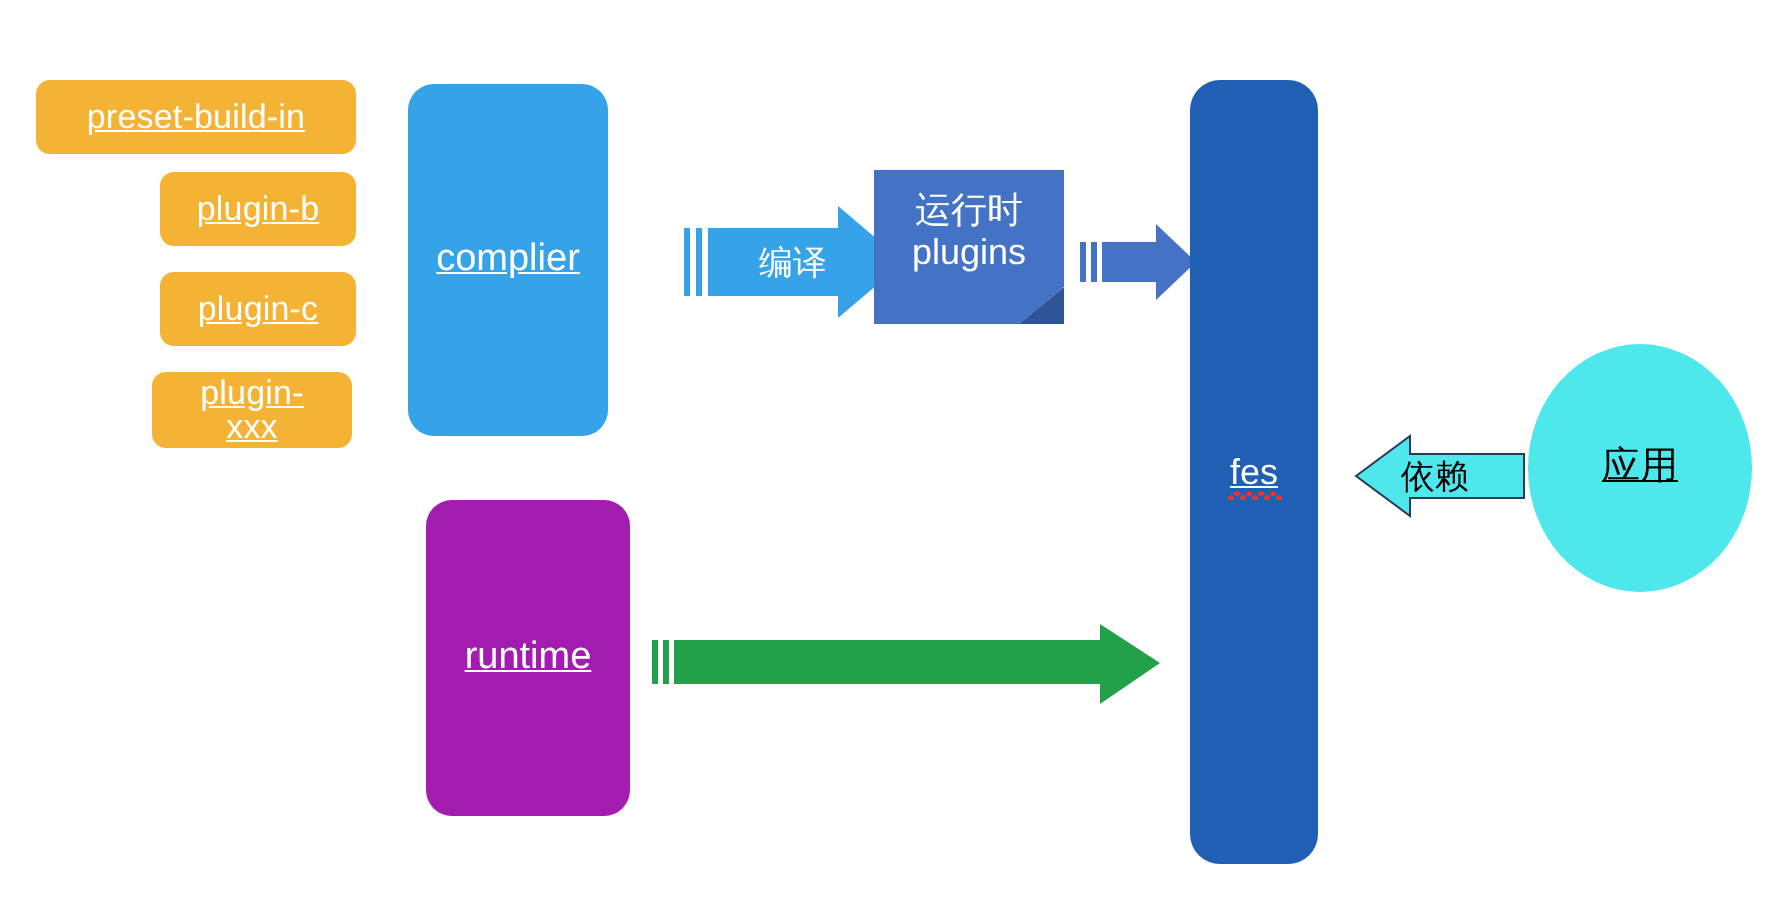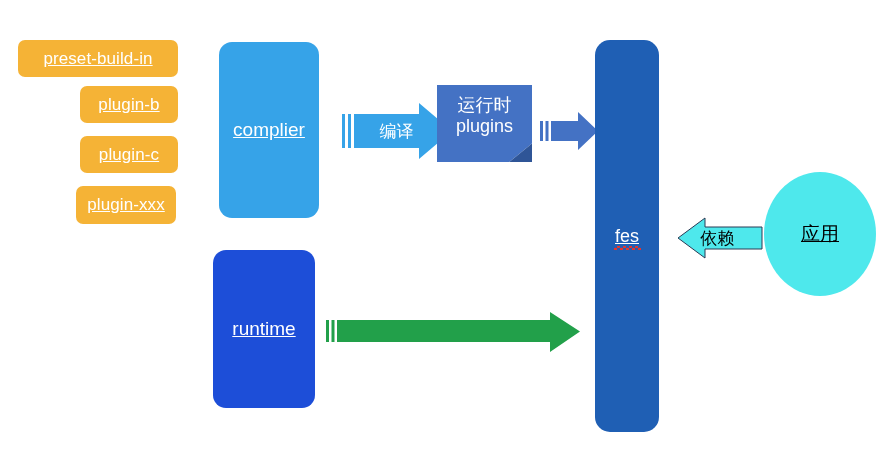--- a/index.html
+++ b/index.html
@@ -33,31 +33,31 @@
   
   .chip {
     background: #f5b336;
     border-radius: 7px;
     font-size: 17px;
     font-weight: 400;
     letter-spacing: .1px;
     padding: 0 6px;
   }
   .chip-wrap {
-    flex-direction: row;
+    flex-direction: column;
     line-height: 1.02;
   }
 
   
   .block {
     border-radius: 13px;
     font-size: 19px;
   }
   .block-complier { background: #36a3e8; }
-  .block-runtime  { background: #1d4ed8; }
+  .block-runtime  { background: #a21caf; }
   .block-fes      { background: #1f5fb4; border-radius: 15px; }
 
   .fes-label {
     position: relative;
     font-size: 18px;
     display: inline-block;
   }
   .fes-label .squiggle {
     position: absolute;
     left: -1px;
@@ -148,21 +148,21 @@
 
   <div class="node chip" style="left:80px; top:136px; width:98px; height:37px;">
     <span>plugin-c</span>
   </div>
 
   <div class="node chip chip-wrap" style="left:76px; top:186px; width:100px; height:38px;">
     <span>plugin-</span>
     <span>xxx</span>
   </div>
 
-  <div class="node block block-complier" style="left:219px; top:42px; width:100px; height:176px;">
+  <div class="node block block-complier" style="left:204px; top:42px; width:100px; height:176px;">
     <span>complier</span>
   </div>
 
   <div class="arrow" style="left:342px; top:103px; width:110px; height:56px;">
     <svg width="110" height="56" viewBox="0 0 110 56" aria-hidden="true">
       <rect x="0" y="11" width="3" height="34" fill="#36a3e8"></rect>
       <rect x="6" y="11" width="3" height="34" fill="#36a3e8"></rect>
       <path d="M12 11 L77 11 L77 0 L110 28 L77 56 L77 45 L12 45 Z" fill="#36a3e8"></path>
     </svg>
     <div class="arrow-label lbl-white shift-left">

